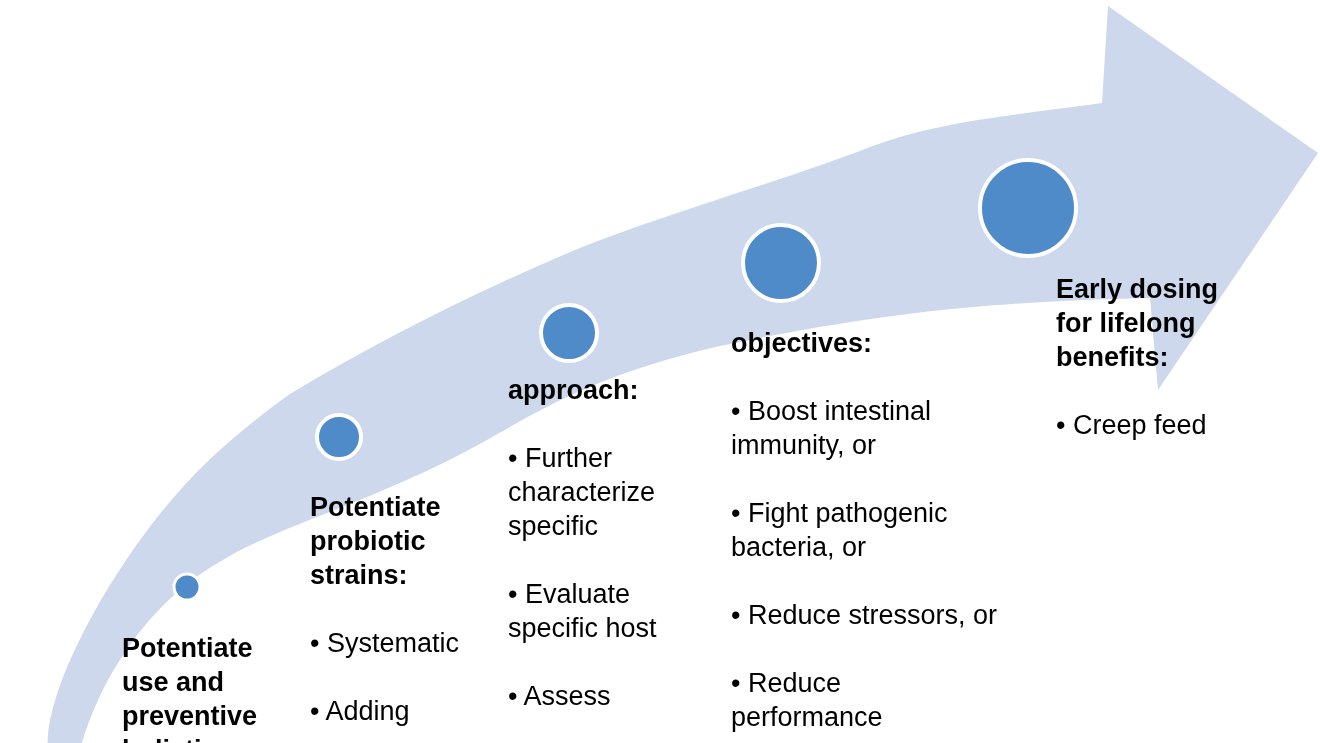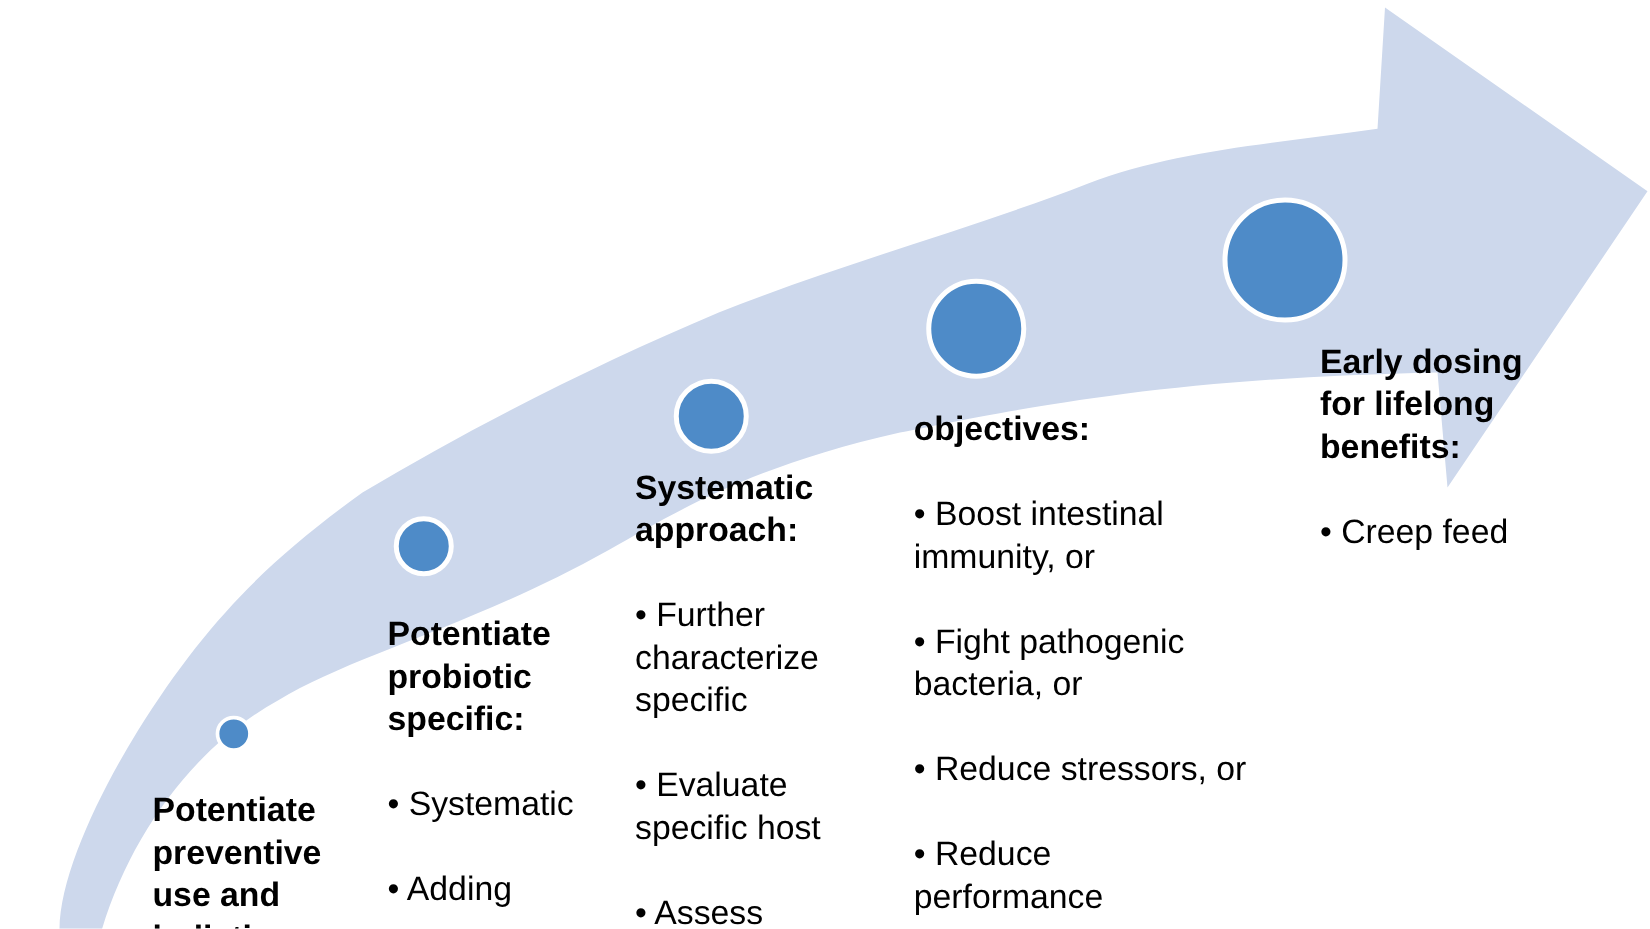--- a/index.html
+++ b/index.html
@@ -64,37 +64,36 @@
         <circle cx="187" cy="587" r="13" fill="#4e8bc8" stroke="#ffffff" stroke-width="3"></circle>
         <circle cx="339" cy="437" r="22" fill="#4e8bc8" stroke="#ffffff" stroke-width="4"></circle>
         <circle cx="569" cy="333" r="28" fill="#4e8bc8" stroke="#ffffff" stroke-width="4"></circle>
         <circle cx="781" cy="263" r="38" fill="#4e8bc8" stroke="#ffffff" stroke-width="4"></circle>
         <circle cx="1028" cy="208" r="48" fill="#4e8bc8" stroke="#ffffff" stroke-width="4"></circle>
       </g>
   </svg>
   <div id="steps">
       <div class="step-column" style="left: 122px; top: 631px; width: 175px;">
         <div class="line head-line">Potentiate</div>
+        <div class="line head-line">use and</div>
         <div class="line head-line">preventive</div>
-        <div class="line head-line">use and</div>
         <div class="line head-line">holistic</div>
       </div>
       <div class="step-column" style="left: 310px; top: 490px; width: 190px;">
         <div class="line head-line">Potentiate</div>
         <div class="line head-line">probiotic</div>
-        <div class="line head-line">specific:</div>
+        <div class="line head-line">strains:</div>
         <div class="bullet-group">
           <div class="line">• Systematic</div>
         </div>
         <div class="bullet-group">
           <div class="line">• Adding</div>
         </div>
       </div>
       <div class="step-column" style="left: 508px; top: 373px; width: 205px;">
-        <div class="line head-line">Systematic</div>
         <div class="line head-line">approach:</div>
         <div class="bullet-group">
           <div class="line">• Further</div>
           <div class="line">characterize</div>
           <div class="line">specific</div>
         </div>
         <div class="bullet-group">
           <div class="line">• Evaluate</div>
           <div class="line">specific host</div>
         </div>

